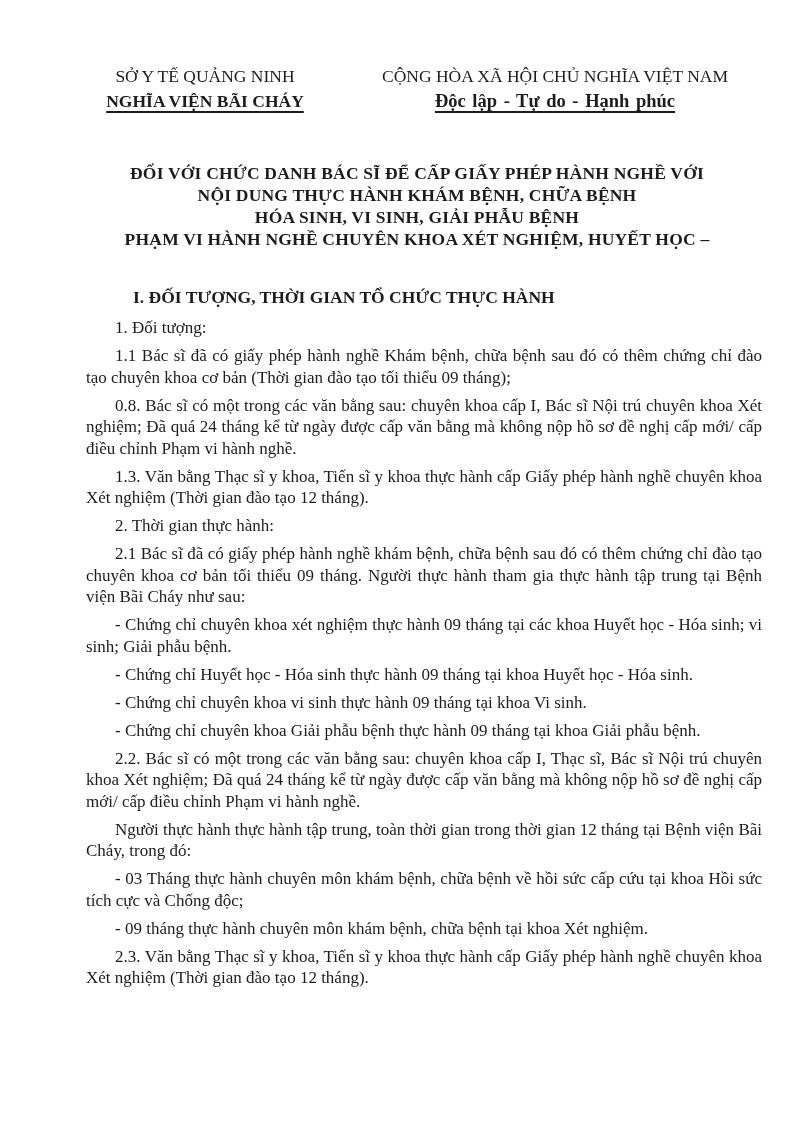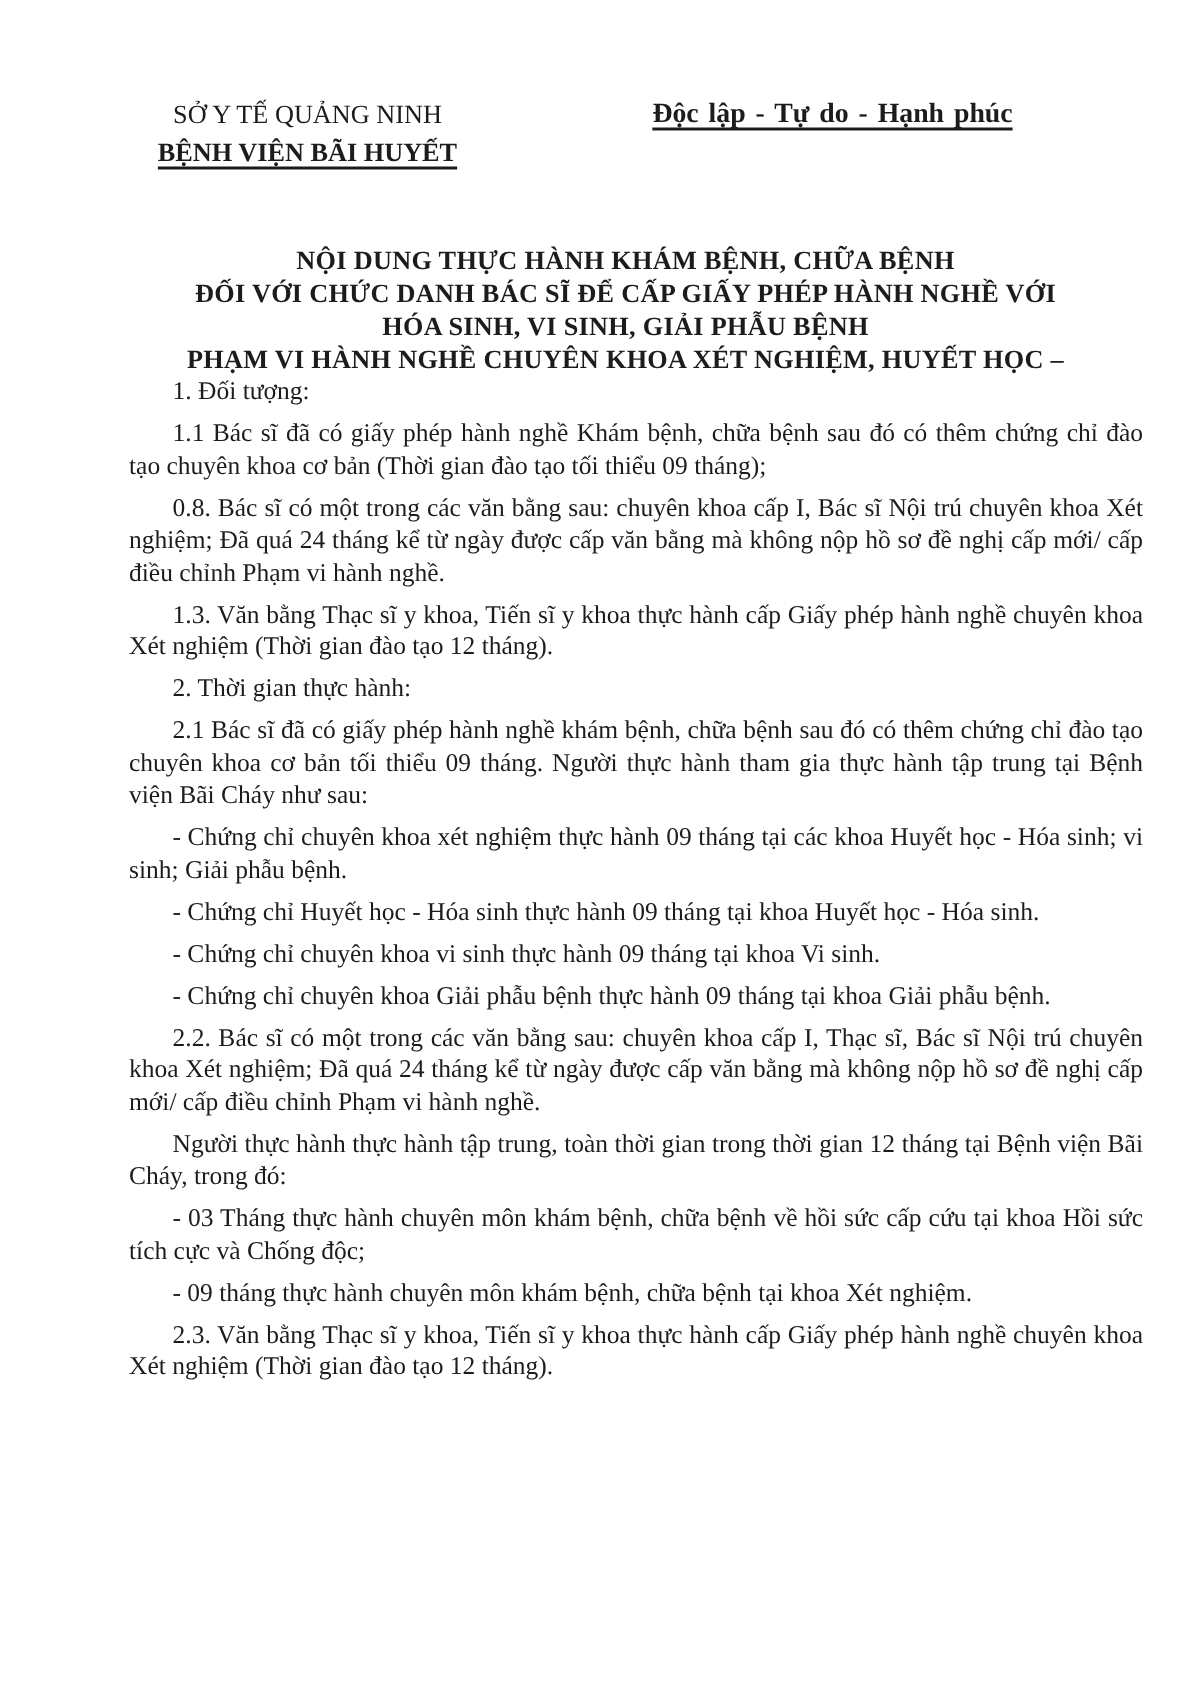--- a/index.html
+++ b/index.html
@@ -79,34 +79,36 @@
   }
 </style>
 </head>
 <body>
 
 <div class="page">
 
   <div class="header">
     <div class="h-left">
       <div class="h-line">SỞ Y TẾ QUẢNG NINH</div>
-      <div class="h-line bold underlined">BỆNH VIỆN BÃI HUYẾT</div>
+      <div class="h-line bold underlined">NGHĨA VIỆN BÃI CHÁY</div>
     </div>
     <div class="h-right">
+      <div class="h-line">CỘNG HÒA XÃ HỘI CHỦ NGHĨA VIỆT NAM</div>
       <div class="h-line bold underlined motto">Độc lập - Tự do - Hạnh phúc</div>
     </div>
   </div>
 
   <div class="title">
+    <div>ĐỐI VỚI CHỨC DANH BÁC SĨ ĐỂ CẤP GIẤY PHÉP HÀNH NGHỀ VỚI</div>
     <div>NỘI DUNG THỰC HÀNH KHÁM BỆNH, CHỮA BỆNH</div>
-    <div>ĐỐI VỚI CHỨC DANH BÁC SĨ ĐỂ CẤP GIẤY PHÉP HÀNH NGHỀ VỚI</div>
     <div>HÓA SINH, VI SINH, GIẢI PHẪU BỆNH</div>
     <div>PHẠM VI HÀNH NGHỀ CHUYÊN KHOA XÉT NGHIỆM, HUYẾT HỌC –</div>
   </div>
 
+  <div class="section-heading">I. ĐỐI TƯỢNG, THỜI GIAN TỔ CHỨC THỰC HÀNH</div>
 
   <div class="body-text">
       <p class="para">1. Đối tượng:</p>
       <p class="para">1.1 Bác sĩ đã có giấy phép hành nghề Khám bệnh, chữa bệnh sau đó có thêm chứng chỉ đào tạo chuyên khoa cơ bản (Thời gian đào tạo tối thiểu 09 tháng);</p>
       <p class="para">0.8. Bác sĩ có một trong các văn bằng sau: chuyên khoa cấp I, Bác sĩ Nội trú chuyên khoa Xét nghiệm; Đã quá 24 tháng kể từ ngày được cấp văn bằng mà không nộp hồ sơ đề nghị cấp mới/ cấp điều chỉnh Phạm vi hành nghề.</p>
       <p class="para">1.3. Văn bằng Thạc sĩ y khoa, Tiến sĩ y khoa thực hành cấp Giấy phép hành nghề chuyên khoa Xét nghiệm (Thời gian đào tạo 12 tháng).</p>
       <p class="para">2. Thời gian thực hành:</p>
       <p class="para">2.1 Bác sĩ đã có giấy phép hành nghề khám bệnh, chữa bệnh sau đó có thêm chứng chỉ đào tạo chuyên khoa cơ bản tối thiểu 09 tháng. Người thực hành tham gia thực hành tập trung tại Bệnh viện Bãi Cháy như sau:</p>
       <p class="para">- Chứng chỉ chuyên khoa xét nghiệm thực hành 09 tháng tại các khoa Huyết học - Hóa sinh; vi sinh; Giải phẫu bệnh.</p>
       <p class="para">- Chứng chỉ Huyết học - Hóa sinh thực hành 09 tháng tại khoa Huyết học - Hóa sinh.</p>

